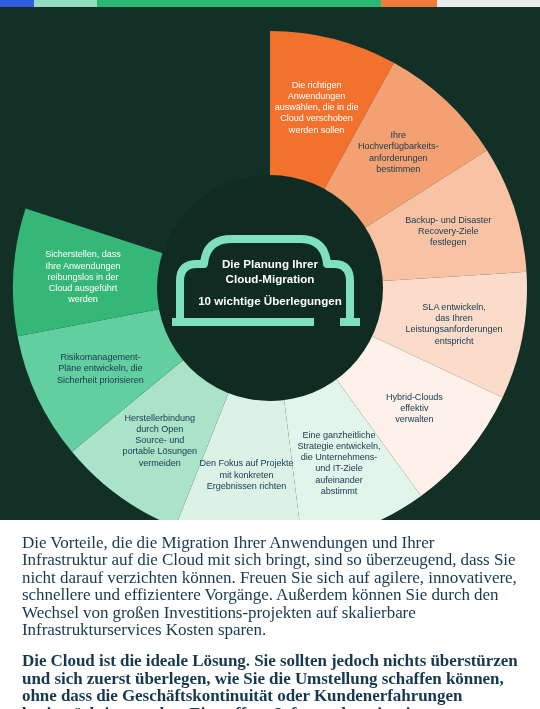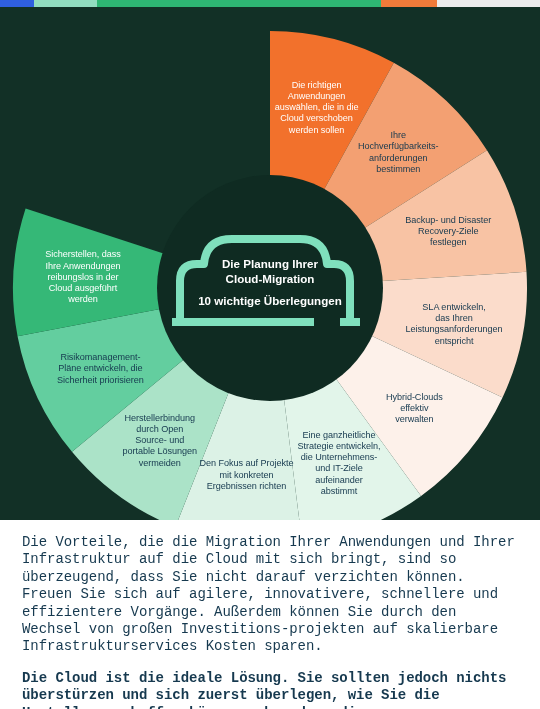--- a/index.html
+++ b/index.html
@@ -71,22 +71,22 @@
     left: 0; top: 520px;
     width: 540px;
     height: 189px;
     background: #ffffff;
     box-sizing: border-box;
     padding: 14px 22px 0 22px;
   }
   .copy p {
     margin: 0 0 14px 0;
     color: #16394f;
-    font-family: Liberation Mono, monospace;
-    font-size: 14px;
+    font-family: Liberation Serif, serif;
+    font-size: 17px;
     line-height: 17.4px;
     letter-spacing: -0.05px;
   }
   .copy p.bold { font-weight: 700; margin-bottom: 0; }
 </style>
 </head>
 <body>
 
 <div class="page">
 

